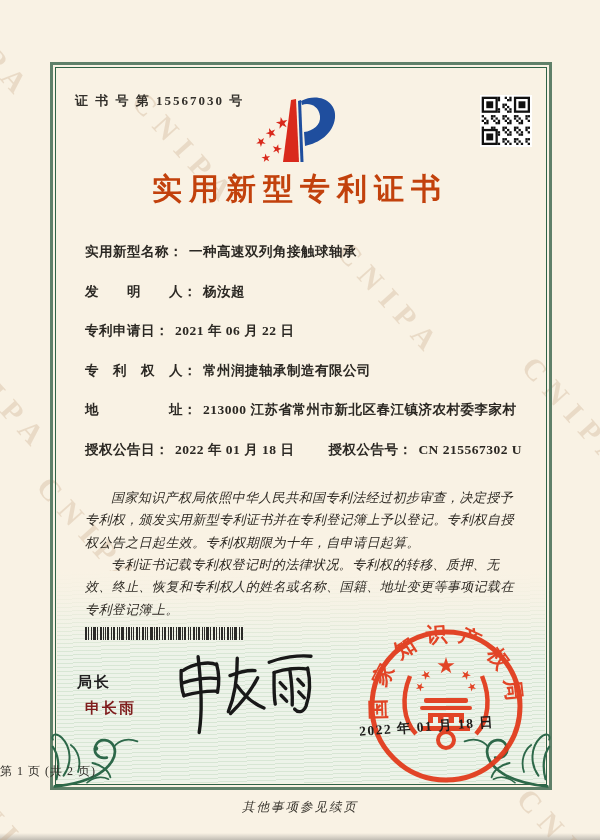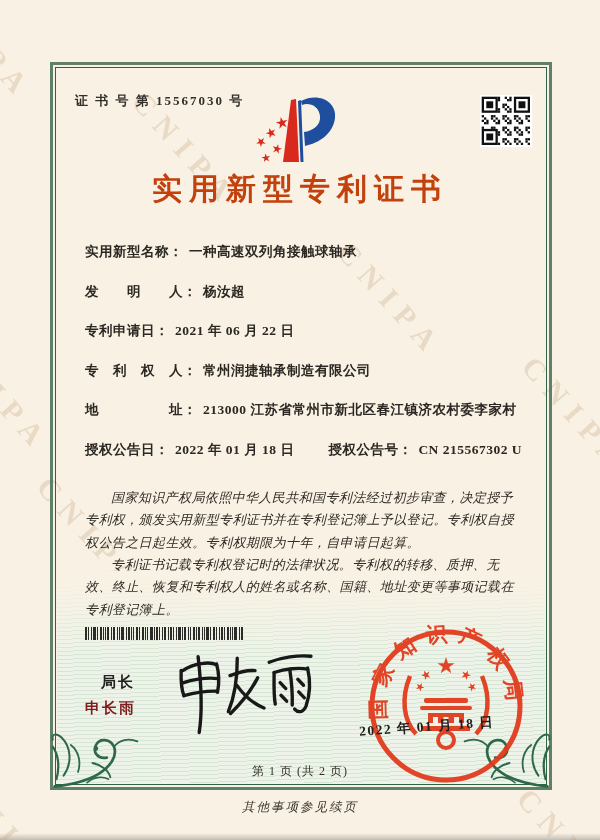--- a/index.html
+++ b/index.html
@@ -27,27 +27,27 @@
     letter-spacing:7px;color:#c2410c;}
   .fields{left:85px;top:243px;width:440px;}
   .frow{font-size:13.5px;font-weight:700;color:#2b2823;margin-bottom:21.5px;
     white-space:nowrap;letter-spacing:.5px;}
   .frow .val{margin-left:6px;}
   .frow.pair{display:flex;}
   .frow .second{margin-left:34px;}
   .bodytxt{left:85px;top:487px;width:432px;font-size:13px;line-height:1.72;
     color:#2e2a24;font-style:italic;letter-spacing:.4px;}
   .bodytxt p{margin:0;text-indent:2em;}
-  .sig-label{left:101px;top:673px;font-family:"Liberation Sans","DejaVu Sans",sans-serif;
+  .sig-label{left:77px;top:673px;font-family:"Liberation Sans","DejaVu Sans",sans-serif;
     font-weight:700;font-size:15px;color:#222;letter-spacing:2px;}
   .sig-name{left:85px;top:699px;font-family:"Liberation Sans","DejaVu Sans",sans-serif;
     font-weight:700;font-size:15px;color:#7f1d1d;letter-spacing:2px;}
   .seal-date{left:359px;top:718px;font-size:13.5px;font-weight:700;color:#1d1c1a;
     letter-spacing:1.5px;transform:rotate(-4deg);z-index:6;}
-  .page-ind{left:0;top:763px;width:100%;text-align:center;font-size:12px;color:#33302b;
+  .page-ind{left:0;top:763px;width:100%;font-size:12px;color:#33302b;
     letter-spacing:1px;z-index:5;}
   .cont-note{left:0;top:799px;width:100%;text-align:center;font-size:12.5px;color:#3a362f;
     font-style:italic;letter-spacing:2px;}
   .svgabs{position:absolute;z-index:5;}
 </style>
 </head>
 <body>
 
 <div id="stage">
 

